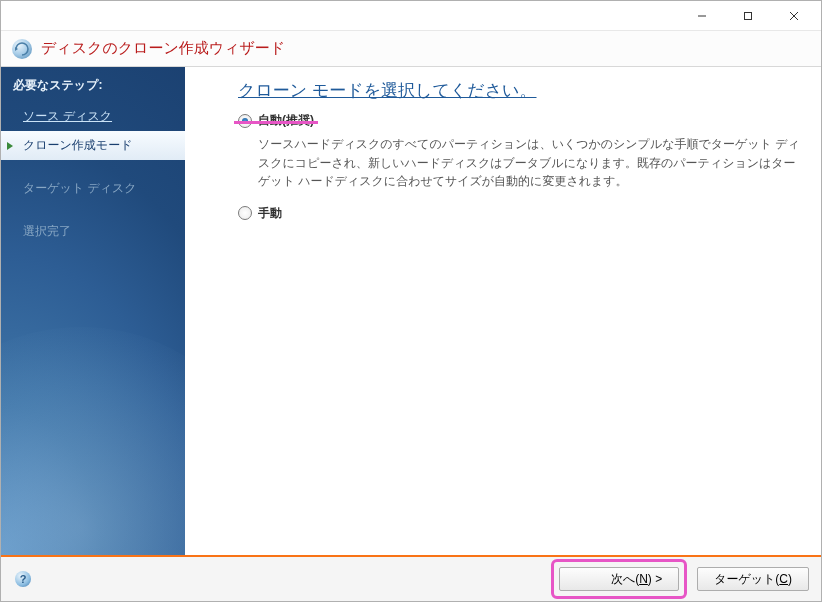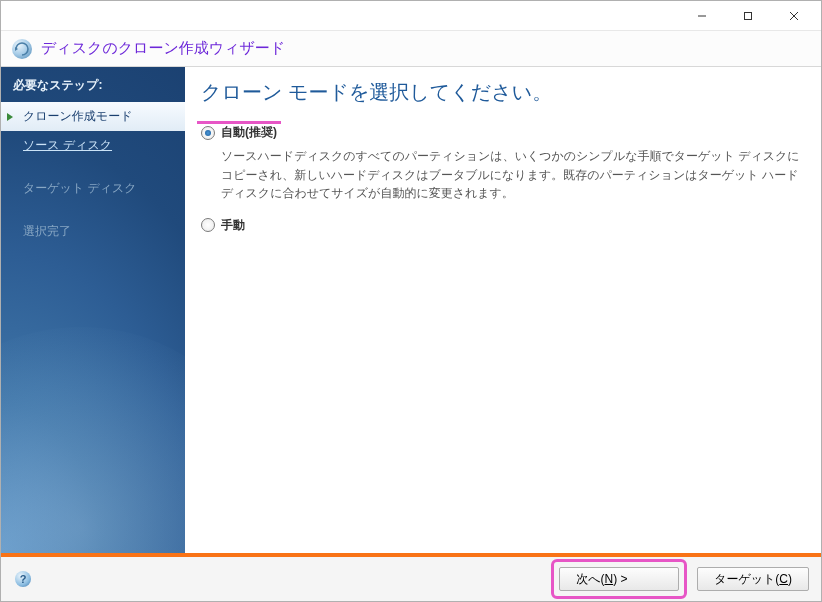--- a/index.html
+++ b/index.html
@@ -25,35 +25,36 @@
     color: #555;
     font-size: 14px;
     cursor: default;
   }
   
   .header {
     height: 36px;
     display: flex; align-items: center;
     padding-left: 10px;
     font-size: 15px;
-    color: #6d28d9;
+    color: #b91c1c;
     border-bottom: 1px solid #d8d8d8;
     background: #fcfcfc;
   }
   .header-icon {
     width: 22px; height: 22px;
     margin-right: 8px;
     display: flex; align-items: center; justify-content: center;
   }
   
   .body {
     flex: 1;
     display: flex;
     min-height: 0;
-    border-bottom: 4px solid #f97316;
+    border-bottom: 2px solid #f97316;
+    gap: 37px;
   }
   
   .sidebar {
     width: 184px;
     background: radial-gradient(ellipse 400px 600px at 0% 100%, #5f95c6 0%, #3f75a8 25%, #2d5d94 50%, #204a7c 70%, #1a3f6f 100%);
     color: #d9e8f6;
     font-size: 12px;
     position: relative;
     overflow: hidden;
   }
@@ -95,23 +96,24 @@
   .step.disabled { color: #88a7c4; margin-top: 14px; }
   
   .main {
     flex: 1;
     padding: 12px 16px 12px 16px;
     font-size: 12px;
     color: #333;
     position: relative;
   }
   .main-title {
-    font-size: 20px;
+    font-size: 17px;
     color: #1f5a9a;
-    margin-bottom: 18px;
+    margin-bottom: 10px;
+    text-decoration: underline;
   }
   .option {
     margin-bottom: 14px;
   }
   .opt-row {
     display: flex; align-items: center;
     gap: 6px;
     margin-bottom: 6px;
   }
   .radio {
@@ -152,21 +154,21 @@
     width: 20px; height: 20px;
     display: flex; align-items: center; justify-content: center;
   }
   .footer-spacer { flex: 1; }
   .btn {
     min-width: 96px; height: 24px;
     padding: 0 16px;
     font-size: 12px;
     border: 1px solid #adadad;
     background: linear-gradient(#fdfdfd, #e8e8e8);
-    display: flex; align-items: center; justify-content: flex-start;
+    display: flex; align-items: center; justify-content: flex-end;
     cursor: default;
     border-radius: 2px;
   }
   .annotation-next {
     border: 3px solid #e756c6;
     border-radius: 6px;
     padding: 5px;
     display: inline-flex;
   }
   .u { text-decoration: underline; }
@@ -210,25 +212,25 @@
         <polygon points="4,9 7,11 4,13" fill="#4a7fa8"></polygon>
       </svg>
     </span>
     <span>ディスクのクローン作成ウィザード</span>
   </div>
 
   <div class="body">
 
     <div class="sidebar">
       <div class="sidebar-header">必要なステップ:</div>
+      <div class="step link">
+        <span>ソース ディスク</span>
+      </div>
       <div class="step active">
         <span>クローン作成モード</span>
-      </div>
-      <div class="step link">
-        <span>ソース ディスク</span>
       </div>
       <div class="step disabled">
         <span>ターゲット ディスク</span>
       </div>
       <div class="step disabled">
         <span>選択完了</span>
       </div>
     </div>
 
     <div class="main">

